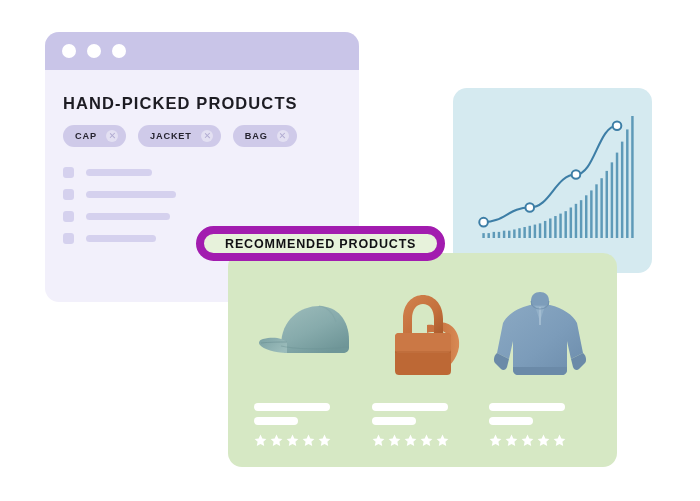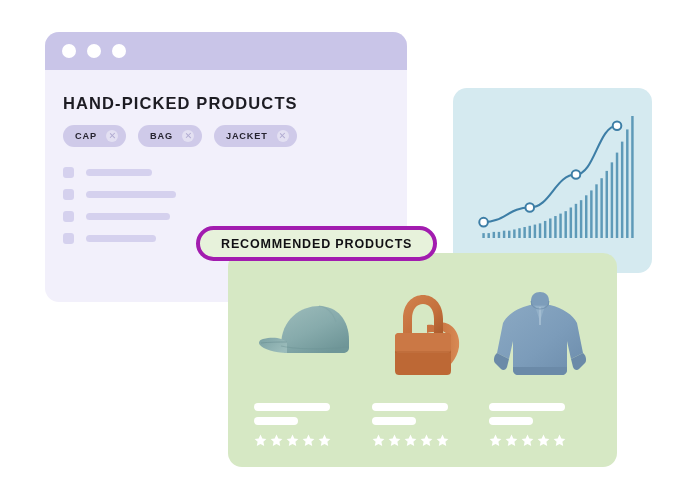--- a/index.html
+++ b/index.html
@@ -23,21 +23,20 @@
   .browser-card {
     position: absolute;
     left: 45px;
     top: 32px;
     width: 314px;
     height: 270px;
     border-radius: 14px;
     background: #f2f0fb;
     overflow: hidden;
     z-index: 2;
-    padding-left: 48px;
   }
   .browser-titlebar {
     position: absolute;
     left: 0; top: 0;
     width: 100%;
     height: 38px;
     background: #c9c5e8;
     display: flex;
     align-items: center;
     padding-left: 17px;
@@ -234,21 +233,21 @@
   .rec-pill {
     position: absolute;
     left: 196px;
     top: 226px;
     height: 35px;
     padding: 0 21px;
     display: flex;
     align-items: center;
     justify-content: center;
     background: #e7f2db;
-    border: 4px solid #a21caf;
+    border: 8px solid #a21caf;
     border-radius: 20px;
     box-sizing: border-box;
     z-index: 5;
     cursor: pointer;
   }
   .rec-pill-label {
     font-size: 12.5px;
     font-weight: 600;
     letter-spacing: 0.85px;
     color: #111014;
@@ -313,25 +312,25 @@
     <div class="browser-body">
       <h1 class="card-title">HAND-PICKED PRODUCTS</h1>
 
 
       <div class="chip-row" id="chip-row">
           <div class="chip">
             <span class="chip-label">CAP</span>
             <span class="chip-close"></span>
           </div>
           <div class="chip">
+            <span class="chip-label">JACKET</span>
+            <span class="chip-close"></span>
+          </div>
+          <div class="chip">
             <span class="chip-label">BAG</span>
-            <span class="chip-close"></span>
-          </div>
-          <div class="chip">
-            <span class="chip-label">JACKET</span>
             <span class="chip-close"></span>
           </div>
         </div>
 
       <div class="placeholder-list" id="placeholder-list">
           <div class="ph-row">
             <span class="ph-square"></span>
             <span class="ph-bar" style="width: 66px;"></span>
           </div>
           <div class="ph-row">

